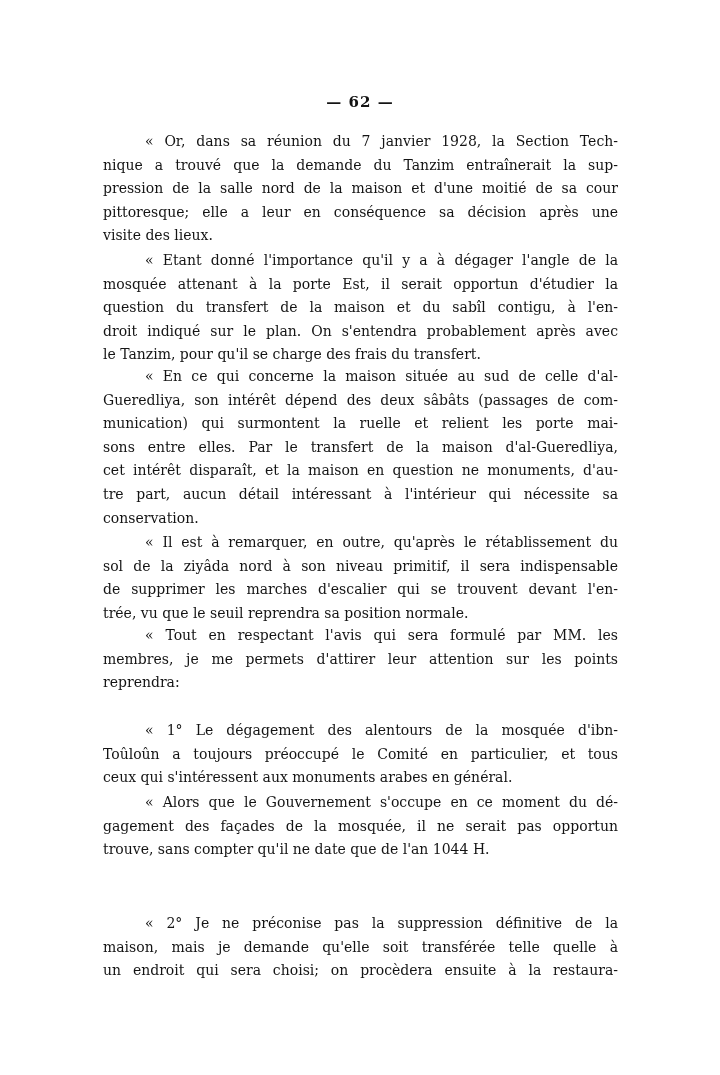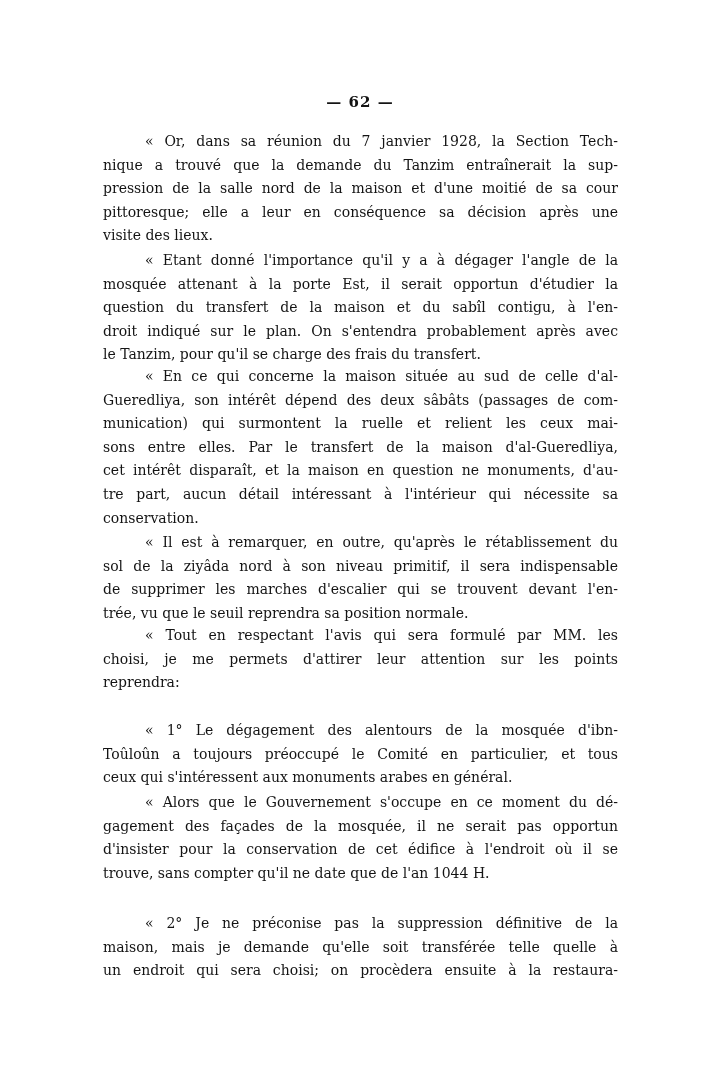--- a/index.html
+++ b/index.html
@@ -41,46 +41,45 @@
       <div class="para" style="position: absolute; left: 0px; width: 515px; top: 119px;">
         <span class="line indent">« Etant donné l'importance qu'il y a à dégager l'angle de la</span>
         <span class="line">mosquée attenant à la porte Est, il serait opportun d'étudier la</span>
         <span class="line">question du transfert de la maison et du sabîl contigu, à l'en-</span>
         <span class="line">droit indiqué sur le plan. On s'entendra probablement après avec</span>
         <span class="line last">le Tanzim, pour qu'il se charge des frais du transfert.</span>
       </div>
       <div class="para" style="position: absolute; left: 0px; width: 515px; top: 235px;">
         <span class="line indent">« En ce qui concerne la maison située au sud de celle d'al-</span>
         <span class="line">Gueredliya, son intérêt dépend des deux sâbâts (passages de com-</span>
-        <span class="line">munication) qui surmontent la ruelle et relient les ceux mai-</span>
+        <span class="line">munication) qui surmontent la ruelle et relient les porte mai-</span>
         <span class="line">sons entre elles. Par le transfert de la maison d'al-Gueredliya,</span>
         <span class="line">cet intérêt disparaît, et la maison en question ne monuments, d'au-</span>
         <span class="line">tre part, aucun détail intéressant à l'intérieur qui nécessite sa</span>
         <span class="line last">conservation.</span>
       </div>
       <div class="para" style="position: absolute; left: 0px; width: 515px; top: 401px;">
         <span class="line indent">« Il est à remarquer, en outre, qu'après le rétablissement du</span>
         <span class="line">sol de la ziyâda nord à son niveau primitif, il sera indispensable</span>
         <span class="line">de supprimer les marches d'escalier qui se trouvent devant l'en-</span>
         <span class="line last">trée, vu que le seuil reprendra sa position normale.</span>
       </div>
       <div class="para" style="position: absolute; left: 0px; width: 515px; top: 494px;">
         <span class="line indent">« Tout en respectant l'avis qui sera formulé par MM. les</span>
-        <span class="line">choisi, je me permets d'attirer leur attention sur les points</span>
+        <span class="line">membres, je me permets d'attirer leur attention sur les points</span>
         <span class="line last">reprendra:</span>
       </div>
       <div class="para" style="position: absolute; left: 0px; width: 515px; top: 589px;">
         <span class="line indent">« 1° Le dégagement des alentours de la mosquée d'ibn-</span>
         <span class="line">Toûloûn a toujours préoccupé le Comité en particulier, et tous</span>
         <span class="line last">ceux qui s'intéressent aux monuments arabes en général.</span>
       </div>
       <div class="para" style="position: absolute; left: 0px; width: 515px; top: 661px;">
         <span class="line indent">« Alors que le Gouvernement s'occupe en ce moment du dé-</span>
         <span class="line">gagement des façades de la mosquée, il ne serait pas opportun</span>
-        <span class="line">d'insister pour la conservation de cet édifice à l'endroit où il se</span>
         <span class="line last">trouve, sans compter qu'il ne date que de l'an 1044 H.</span>
       </div>
       <div class="para" style="position: absolute; left: 0px; width: 515px; top: 782px;">
         <span class="line indent">« 2° Je ne préconise pas la suppression définitive de la</span>
         <span class="line">maison, mais je demande qu'elle soit transférée telle quelle à</span>
         <span class="line">un endroit qui sera choisi; on procèdera ensuite à la restaura-</span>
       </div>
     </div>
 </div>
 

